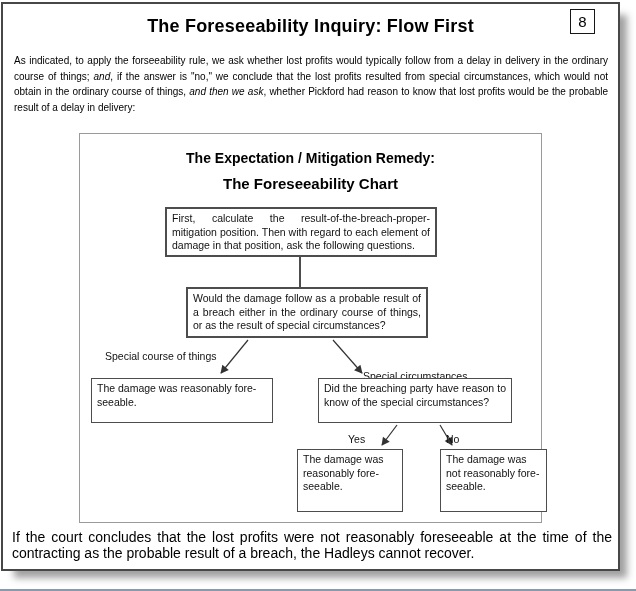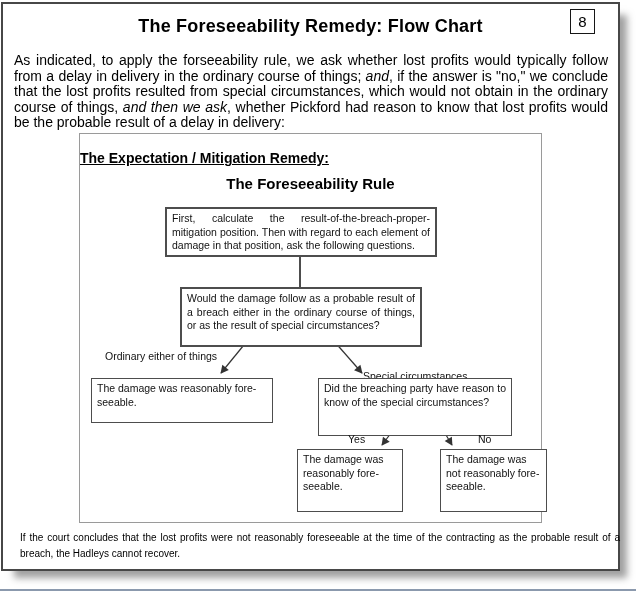--- a/index.html
+++ b/index.html
@@ -19,96 +19,96 @@
     margin:10px 40px 0 40px;text-align:center;
     font-size:18px;line-height:24px;font-weight:bold;letter-spacing:0.2px;
   }
   .pagenum-box{
     position:absolute;left:567px;top:5px;width:25px;height:25px;
     box-sizing:border-box;border:1px solid #161616;
     text-align:center;font-size:15px;line-height:23px;
   }
   .intro{
     margin:15px 10px 0 11px;text-align:justify;
-    font-size:14px;line-height:15.6px;
+    font-size:10px;line-height:15.6px;
   }
   .conclusion{
     position:absolute;left:9px;top:526px;width:600px;
-    text-align:justify;font-size:10px;line-height:15.6px;margin-left:8px;
+    text-align:justify;font-size:14px;line-height:15.6px;
   }
   .chart-frame{
     position:absolute;left:76px;top:129px;width:463px;height:390px;
     box-sizing:border-box;border:1px solid #9a9a9a;background:#fff;
   }
   .chart-heading1{
-    position:absolute;left:0;top:16px;width:100%;text-align:left;
-    font-size:14px;font-weight:bold;text-decoration:underline;
+    position:absolute;left:0;top:16px;width:100%;text-align:center;
+    font-size:14px;font-weight:bold;
   }
   .chart-heading2{
     position:absolute;left:0;top:41px;width:100%;text-align:center;
     font-size:15px;font-weight:bold;
   }
   .node{
     position:absolute;box-sizing:border-box;background:#fff;
     border:1px solid #4d4d4d;padding:3px 5px 3px 5px;
     font-size:10.5px;line-height:13.5px;color:#111;
   }
   .node.thick{border-width:2px;}
   .node.just{text-align:justify;}
   .node-start{left:85px;top:73px;width:272px;height:50px;}
-  .node-q1{left:100px;top:153px;width:242px;height:60px;}
+  .node-q1{left:106px;top:153px;width:242px;height:51px;}
   .node-ord-result{left:11px;top:244px;width:182px;height:45px;}
-  .node-q2{left:238px;top:244px;width:194px;height:58px;}
+  .node-q2{left:238px;top:244px;width:194px;height:45px;}
   .node-yes-result{left:217px;top:315px;width:106px;height:63px;}
   .node-no-result{left:360px;top:315px;width:107px;height:63px;}
   .branch-label{
     position:absolute;font-size:10.5px;line-height:13px;color:#111;white-space:nowrap;
   }
   .lbl-ordinary{left:25px;top:216px;}
   .lbl-special{left:283px;top:216px;margin-top:20px;}
   .lbl-yes{left:268px;top:299px;}
-  .lbl-no{left:398px;top:299px;}
+  .lbl-no{left:366px;top:299px;}
   .connectors{position:absolute;left:0;top:0;width:461px;height:388px;}
 </style>
 </head>
 <body>
 
 <div class="page">
 
   <div class="pagenum-box">
     <span>8</span>
   </div>
 
-  <div class="title">The Foreseeability Remedy: Flow Chart</div>
+  <div class="title">The Foreseeability Inquiry: Flow First</div>
 
   <div class="intro"><span>As indicated, to apply the forseeability rule, we ask whether lost profits would typically follow from a delay in delivery in the ordinary course of things; </span><em>and</em><span>, if the answer is "no," we conclude that the lost profits resulted from special circumstances, which would not obtain in the ordinary course of things, </span><em>and then we ask</em><span>, whether Pickford had reason to know that lost profits would be the probable result of a delay in delivery:</span></div>
 
   <div class="chart-frame">
 
     <div class="chart-heading1">The Expectation / Mitigation Remedy:</div>
-    <div class="chart-heading2">The Foreseeability Rule</div>
+    <div class="chart-heading2">The Foreseeability Chart</div>
 
     <svg class="connectors" viewBox="0 0 461 388" xmlns="http://www.w3.org/2000/svg">
       <defs>
         <marker id="ah" viewBox="0 0 8 8" refX="6.5" refY="4" markerWidth="8" markerHeight="8" orient="auto">
           <path d="M0.5,0.5 L7.2,4 L0.5,7.5 Z" fill="#333"></path>
         </marker>
       </defs>
       <line x1="220" y1="123" x2="220" y2="153" stroke="#4d4d4d" stroke-width="2"></line>
       <line x1="168" y1="206" x2="141" y2="239" stroke="#333" stroke-width="1.2" marker-end="url(#ah)"></line>
       <line x1="253" y1="206" x2="282" y2="239" stroke="#333" stroke-width="1.2" marker-end="url(#ah)"></line>
       <line x1="317" y1="291" x2="302" y2="311" stroke="#333" stroke-width="1.2" marker-end="url(#ah)"></line>
       <line x1="360" y1="291" x2="372" y2="311" stroke="#333" stroke-width="1.2" marker-end="url(#ah)"></line>
     </svg>
 
     <div class="node thick just node-start">First, calculate the result-of-the-breach-proper-mitigation position. Then with regard to each element of damage in that position, ask the following questions.</div>
 
     <div class="node thick just node-q1">Would the damage follow as a probable result of a breach either in the ordinary course of things, or as the result of special circumstances?</div>
 
-    <div class="branch-label lbl-ordinary">Ordinary either of things</div>
+    <div class="branch-label lbl-ordinary">Special course of things</div>
     <div class="branch-label lbl-special">Special circumstances</div>
 
     <div class="node node-ord-result">The damage was reasonably fore-seeable.</div>
 
     <div class="node just node-q2">Did the breaching party have reason to know of the special circumstances?</div>
 
     <div class="branch-label lbl-yes">Yes</div>
     <div class="branch-label lbl-no">No</div>
 
     <div class="node node-yes-result">The damage was reasonably fore-seeable.</div>

